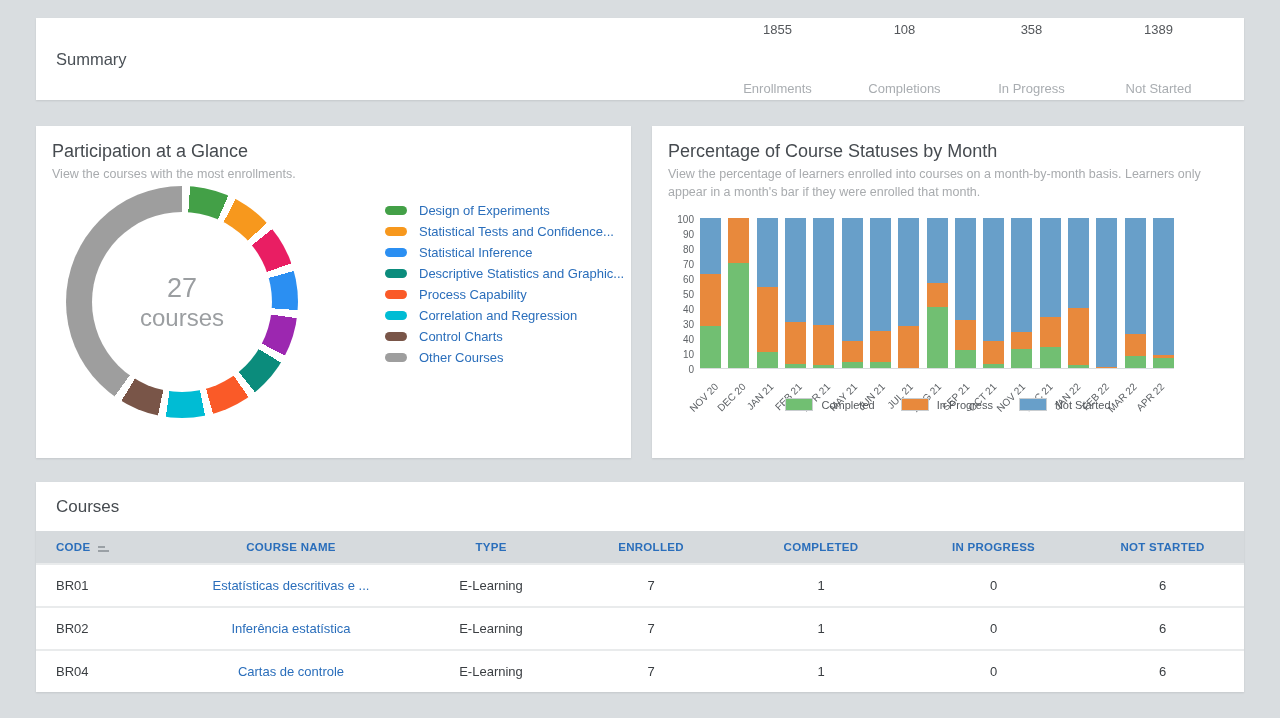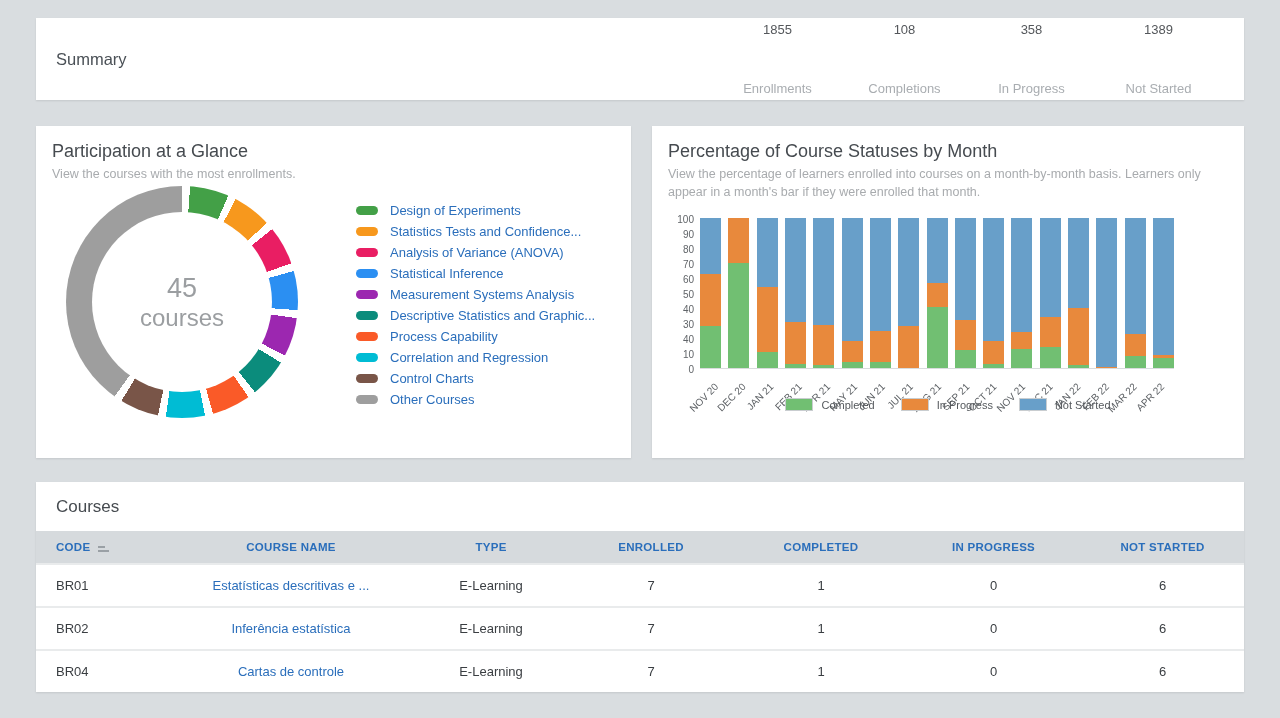--- a/index.html
+++ b/index.html
@@ -39,21 +39,21 @@
   .donut-wrap { position:absolute; left:30px; top:60px; width:232px; height:232px; }
   .donut { width:232px; height:232px; border-radius:50%; }
   .donut-hole {
     position:absolute; left:26px; top:26px; width:180px; height:180px;
     background:#fff; border-radius:50%;
     display:flex; flex-direction:column; align-items:center; justify-content:center;
   }
   .donut-num { font-size:27px; color:#9b9ea1; }
   .donut-courses { font-size:24px; color:#9b9ea1; }
   
-  .donut-legend { position:absolute; left:320px; top:74px; }
+  .donut-legend { position:absolute; left:349px; top:74px; }
   .dleg-item { display:flex; align-items:center; height:21px; cursor:pointer; }
   .dleg-swatch { width:22px; height:9px; border-radius:5px; margin-right:12px; flex:none; }
   .dleg-label { font-size:13px; color:#2a6ebb; white-space:nowrap; }
   
   .chart-area { position:absolute; left:48px; top:93px; width:474px; height:150px; }
   .bars { display:flex; justify-content:space-between; align-items:flex-end; height:150px;
           border-bottom:1px solid #d9dcde; }
   .bar { width:21px; height:150px; display:flex; flex-direction:column; justify-content:flex-end; }
   .seg { width:100%; }
   .yticks { position:absolute; right:100%; top:0; height:150px; width:30px; margin-right:6px; }
@@ -111,44 +111,36 @@
     </div>
 </div>
 
 <div class="panels">
   <div class="card panel panel-left">
     <div class="panel-title">Participation at a Glance</div>
     <div class="panel-sub">View the courses with the most enrollments.</div>
     <div class="donut-wrap">
       <div class="donut" id="donut" style="background: conic-gradient(rgb(255, 255, 255) 0deg, rgb(255, 255, 255) 4deg, rgb(67, 160, 71) 4deg, rgb(67, 160, 71) 23.5deg, rgb(255, 255, 255) 23.5deg, rgb(255, 255, 255) 27.5deg, rgb(247, 152, 29) 27.5deg, rgb(247, 152, 29) 47deg, rgb(255, 255, 255) 47deg, rgb(255, 255, 255) 51deg, rgb(233, 30, 99) 51deg, rgb(233, 30, 99) 70.5deg, rgb(255, 255, 255) 70.5deg, rgb(255, 255, 255) 74.5deg, rgb(43, 143, 242) 74.5deg, rgb(43, 143, 242) 94deg, rgb(255, 255, 255) 94deg, rgb(255, 255, 255) 98deg, rgb(156, 39, 176) 98deg, rgb(156, 39, 176) 117.5deg, rgb(255, 255, 255) 117.5deg, rgb(255, 255, 255) 121.5deg, rgb(11, 140, 124) 121.5deg, rgb(11, 140, 124) 141deg, rgb(255, 255, 255) 141deg, rgb(255, 255, 255) 145deg, rgb(250, 90, 40) 145deg, rgb(250, 90, 40) 164.5deg, rgb(255, 255, 255) 164.5deg, rgb(255, 255, 255) 168.5deg, rgb(0, 188, 212) 168.5deg, rgb(0, 188, 212) 188deg, rgb(255, 255, 255) 188deg, rgb(255, 255, 255) 192deg, rgb(121, 85, 72) 192deg, rgb(121, 85, 72) 211.5deg, rgb(255, 255, 255) 211.5deg, rgb(255, 255, 255) 215.5deg, rgb(158, 158, 158) 215.5deg, rgb(158, 158, 158) 360deg);"></div>
       <div class="donut-hole">
-        <div class="donut-num">45</div>
+        <div class="donut-num">27</div>
         <div class="donut-courses">courses</div>
       </div>
     </div>
     <div class="donut-legend" id="donut-legend">
         <div class="dleg-item">
           <span class="dleg-swatch" style="background: rgb(67, 160, 71);"></span>
           <span class="dleg-label">Design of Experiments</span>
         </div>
         <div class="dleg-item">
           <span class="dleg-swatch" style="background: rgb(247, 152, 29);"></span>
-          <span class="dleg-label">Statistics Tests and Confidence...</span>
-        </div>
-        <div class="dleg-item">
-          <span class="dleg-swatch" style="background: rgb(233, 30, 99);"></span>
-          <span class="dleg-label">Analysis of Variance (ANOVA)</span>
+          <span class="dleg-label">Statistical Tests and Confidence...</span>
         </div>
         <div class="dleg-item">
           <span class="dleg-swatch" style="background: rgb(43, 143, 242);"></span>
           <span class="dleg-label">Statistical Inference</span>
-        </div>
-        <div class="dleg-item">
-          <span class="dleg-swatch" style="background: rgb(156, 39, 176);"></span>
-          <span class="dleg-label">Measurement Systems Analysis</span>
         </div>
         <div class="dleg-item">
           <span class="dleg-swatch" style="background: rgb(11, 140, 124);"></span>
           <span class="dleg-label">Descriptive Statistics and Graphic...</span>
         </div>
         <div class="dleg-item">
           <span class="dleg-swatch" style="background: rgb(250, 90, 40);"></span>
           <span class="dleg-label">Process Capability</span>
         </div>
         <div class="dleg-item">

